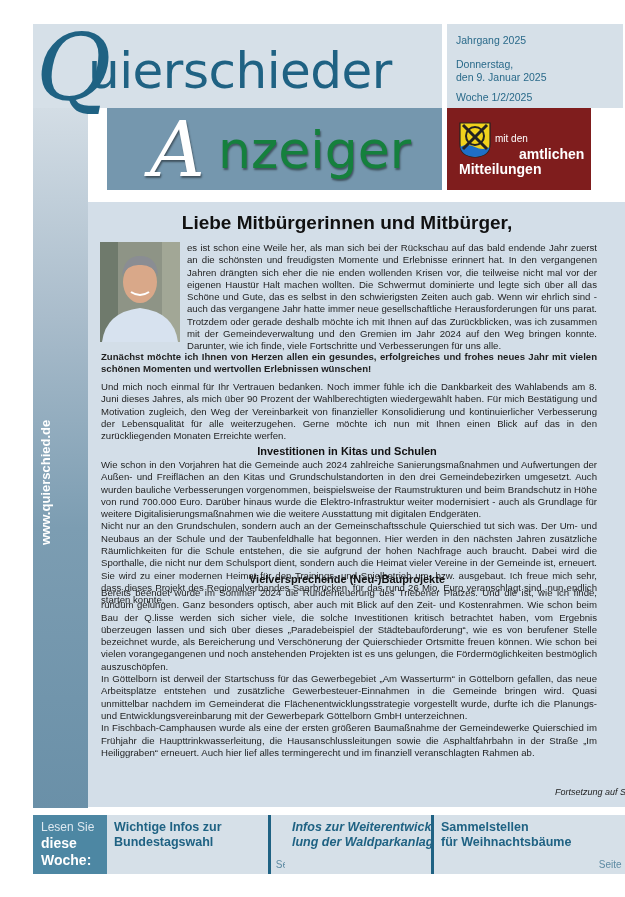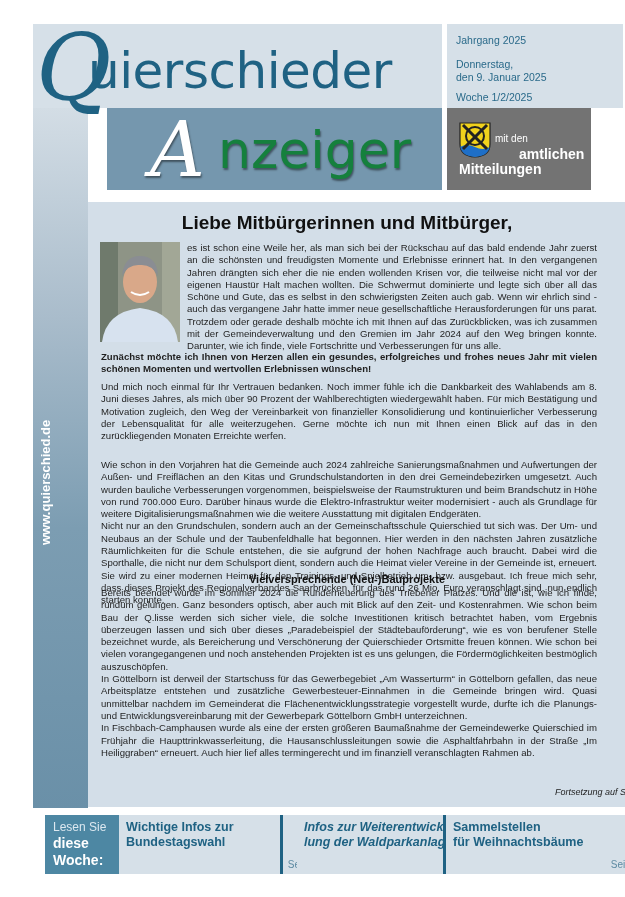--- a/index.html
+++ b/index.html
@@ -10,21 +10,21 @@
   .side-strip { position: absolute; left: 33px; top: 108px; width: 55px; height: 700px;
     background: linear-gradient(to bottom, #d3dde5 0%, #a9bccb 30%, #7c9db2 60%, #6a90a8 100%); }
   .mast-title-q { position: absolute; left: 36px; top: 22px; font-family: "DejaVu Serif", serif; font-size: 92px; color: #1f6283; line-height: 1; font-style: italic; }
   .mast-title-rest { position: absolute; left: 88px; top: 46px; font-family: "DejaVu Sans", sans-serif; font-size: 50px; color: #1f6283; line-height: 1; letter-spacing: -0.5px; }
   .mast-band { position: absolute; left: 107px; top: 108px; width: 335px; height: 82px; background: #7597ae; }
   .mast-anz-a { position: absolute; left: 150px; top: 112px; font-family: "DejaVu Serif", serif; font-style: italic; font-size: 76px; color: #ffffff; line-height: 1; text-shadow: 1px 2px 2px rgba(0,0,0,0.45); }
   .mast-anz-rest { position: absolute; left: 218px; top: 124px; font-family: "DejaVu Sans", sans-serif; font-size: 52px; color: #15803d; line-height: 1; text-shadow: 1px 2px 2px rgba(0,0,0,0.45); }
 
   .info-box { position: absolute; left: 447px; top: 24px; width: 144px; height: 84px; background: #d6e0e8; color: #2a6a8a; font-size: 10.5px; line-height: 13px; padding-left: 32px; }
   .info-box .l { position: absolute; left: 9px; }
-  .amt-box { position: absolute; left: 447px; top: 108px; width: 144px; height: 82px; background: #737373; color: #ffffff; }
+  .amt-box { position: absolute; left: 447px; top: 108px; width: 144px; height: 82px; background: #7f1d1d; color: #ffffff; }
   .amt-box .crest { position: absolute; left: 12px; top: 14px; width: 32px; height: 36px; }
   .amt-box .mit { position: absolute; left: 48px; top: 25px; font-size: 10px; }
   .amt-box .amtl { position: absolute; left: 48px; top: 38px; font-size: 14px; font-weight: bold; margin-left: 24px; }
   .amt-box .mitt { position: absolute; left: 12px; top: 53px; font-size: 14px; font-weight: bold; text-align: center; }
 
   .vert-url { position: absolute; left: 38px; top: 545px; transform-origin: left top; transform: rotate(-90deg); color: #ffffff; font-weight: bold; font-size: 13px; white-space: nowrap; }
 
   
   .content { position: absolute; left: 88px; top: 202px; width: 572px; height: 605px; background: #d3dee8; }
   .headline { position: absolute; left: 0; top: 10px; width: 518px; text-align: center; font-size: 19px; font-weight: bold; color: #111; }
@@ -34,21 +34,21 @@
   .bold-p { left: 13px; top: 149px; width: 496px; font-weight: bold; }
   .p2 { left: 13px; top: 179px; width: 496px; }
   .sub { position: absolute; left: 0; width: 518px; text-align: center; font-weight: bold; font-size: 11px; color: #111; }
   .sub1 { top: 243px; }
   .p3 { left: 13px; top: 257px; width: 496px; }
   .sub2 { top: 371px; }
   .p4 { left: 13px; top: 385px; width: 496px; }
   .fort { position: absolute; right: 12px; top: 585px; font-style: italic; font-size: 9px; color: #1f1f1f; }
 
   
-  .teaser { position: absolute; left: 33px; top: 815px; width: 558px; height: 59px; margin-left: 12px; }
+  .teaser { position: absolute; left: 33px; top: 815px; width: 558px; height: 59px; }
   .lesen { position: absolute; left: 0; top: 0; width: 74px; height: 59px; background: #4d87a3; color: #ffffff; }
   .lesen .a { position: absolute; left: 8px; top: 5px; font-size: 12px; color: #dce8f0; }
   .lesen .b { position: absolute; left: 8px; top: 20px; font-size: 14px; font-weight: bold; }
   .lesen .c { position: absolute; left: 8px; top: 37px; font-size: 14px; font-weight: bold; }
   .tcol { position: absolute; top: 0; height: 59px; background: #d6e0e8; padding-left: 45px; }
   .tcol .ttl { position: absolute; left: 7px; top: 5px; font-size: 12.5px; font-weight: bold; color: #1f6283; line-height: 15px; white-space: pre-line; }
   .tcol .pg { position: absolute; right: 6px; bottom: 4px; font-size: 10px; color: #5e8ba3; }
   .t1 { left: 74px; width: 161px; }
   .t2 { left: 252px; width: 168px; font-style: italic; }
   .t3 { left: 401px; width: 157px; }
@@ -97,20 +97,21 @@
       <rect x="62" y="0" width="18" height="100" fill="#a2a796"></rect>
       <path d="M2 100 Q6 70 40 66 Q74 70 78 100 Z" fill="#d7e2ef"></path>
       <ellipse cx="40" cy="40" rx="17" ry="21" fill="#d9a889"></ellipse>
       <path d="M22 34 Q24 14 40 14 Q57 14 58 34 Q52 22 40 23 Q28 22 22 34 Z" fill="#8a8d93"></path>
       <path d="M31 50 Q40 56 49 50" stroke="#fff" stroke-width="2" fill="none"></path>
     </svg>
   </div>
   <div class="txt intro">es ist schon eine Weile her, als man sich bei der Rückschau auf das bald endende Jahr zuerst an die schönsten und freudigsten Momente und Erlebnisse erinnert hat. In den vergangenen Jahren drängten sich eher die nie enden wollenden Krisen vor, die teilweise nicht mal vor der eigenen Haustür Halt machen wollten. Die Schwermut dominierte und legte sich über all das Schöne und Gute, das es selbst in den schwierigsten Zeiten auch gab. Wenn wir ehrlich sind - auch das vergangene Jahr hatte immer neue gesellschaftliche Herausforderungen für uns parat. Trotzdem oder gerade deshalb möchte ich mit Ihnen auf das Zurückblicken, was ich zusammen mit der Gemeindeverwaltung und den Gremien im Jahr 2024 auf den Weg bringen konnte. Darunter, wie ich finde, viele Fortschritte und Verbesserungen für uns alle.</div>
   <div class="txt bold-p">Zunächst möchte ich Ihnen von Herzen allen ein gesundes, erfolgreiches und frohes neues Jahr mit vielen schönen Momenten und wertvollen Erlebnissen wünschen!</div>
   <div class="txt p2">Und mich noch einmal für Ihr Vertrauen bedanken. Noch immer fühle ich die Dankbarkeit des Wahlabends am 8. Juni dieses Jahres, als mich über 90 Prozent der Wahlberechtigten wiedergewählt haben. Für mich Bestätigung und Motivation zugleich, den Weg der Vereinbarkeit von finanzieller Konsolidierung und kontinuierlicher Verbesserung der Lebensqualität für alle weiterzugehen. Gerne möchte ich nun mit Ihnen einen Blick auf das in den zurückliegenden Monaten Erreichte werfen.</div>
+  <div class="sub sub1">Investitionen in Kitas und Schulen</div>
   <div class="txt p3" style="white-space:pre-line">Wie schon in den Vorjahren hat die Gemeinde auch 2024 zahlreiche Sanierungsmaßnahmen und Aufwertungen der Außen- und Freiflächen an den Kitas und Grundschulstandorten in den drei Gemeindebezirken umgesetzt. Auch wurden bauliche Verbesserungen vorgenommen, beispielsweise der Raumstrukturen und beim Brandschutz in Höhe von rund 700.000 Euro. Darüber hinaus wurde die Elektro-Infrastruktur weiter modernisiert - auch als Grundlage für weitere Digitalisierungsmaßnahmen wie die weitere Ausstattung mit digitalen Endgeräten.
 Nicht nur an den Grundschulen, sondern auch an der Gemeinschaftsschule Quierschied tut sich was. Der Um- und Neubaus an der Schule und der Taubenfeldhalle hat begonnen. Hier werden in den nächsten Jahren zusätzliche Räumlichkeiten für die Schule entstehen, die sie aufgrund der hohen Nachfrage auch braucht. Dabei wird die Sporthalle, die nicht nur dem Schulsport dient, sondern auch die Heimat vieler Vereine in der Gemeinde ist, erneuert. Sie wird zu einer modernen Heimat für den Trainings- und Spielbetrieb um- bzw. ausgebaut. Ich freue mich sehr, dass dieses Projekt des Regionalverbandes Saarbrücken, für das rund 26 Mio. Euro veranschlagt sind, nun endlich starten konnte.</div>
   <div class="sub sub2">Vielversprechende (Neu-)Bauprojekte</div>
   <div class="txt p4" style="white-space:pre-line">Bereits beendet wurde im Sommer 2024 die Runderneuerung des Triebener Platzes. Und die ist, wie ich finde, rundum gelungen. Ganz besonders optisch, aber auch mit Blick auf den Zeit- und Kostenrahmen. Wie schon beim Bau der Q.lisse werden sich sicher viele, die solche Investitionen kritisch betrachtet haben, vom Ergebnis überzeugen lassen und sich über dieses „Paradebeispiel der Städtebauförderung“, wie es von berufener Stelle bezeichnet wurde, als Bereicherung und Verschönerung der Quierschieder Ortsmitte freuen können. Wie schon bei vielen vorangegangenen und noch anstehenden Projekten ist es uns gelungen, die Fördermöglichkeiten bestmöglich auszuschöpfen.
 In Göttelborn ist derweil der Startschuss für das Gewerbegebiet „Am Wasserturm“ in Göttelborn gefallen, das neue Arbeitsplätze entstehen und zusätzliche Gewerbesteuer-Einnahmen in die Gemeinde bringen wird. Quasi unmittelbar nachdem im Gemeinderat die Flächenentwicklungsstrategie vorgestellt wurde, durfte ich die Planungs- und Entwicklungsvereinbarung mit der Gewerbepark Göttelborn GmbH unterzeichnen.
 In Fischbach-Camphausen wurde als eine der ersten größeren Baumaßnahme der Gemeindewerke Quierschied im Frühjahr die Haupttrinkwasserleitung, die Hausanschlussleitungen sowie die Asphaltfahrbahn in der Straße „Im Heiliggraben“ erneuert. Auch hier lief alles termingerecht und im finanziell veranschlagten Rahmen ab.</div>
   <div class="fort">Fortsetzung auf Seite 3</div>
 </div>
 
 <div class="teaser">

